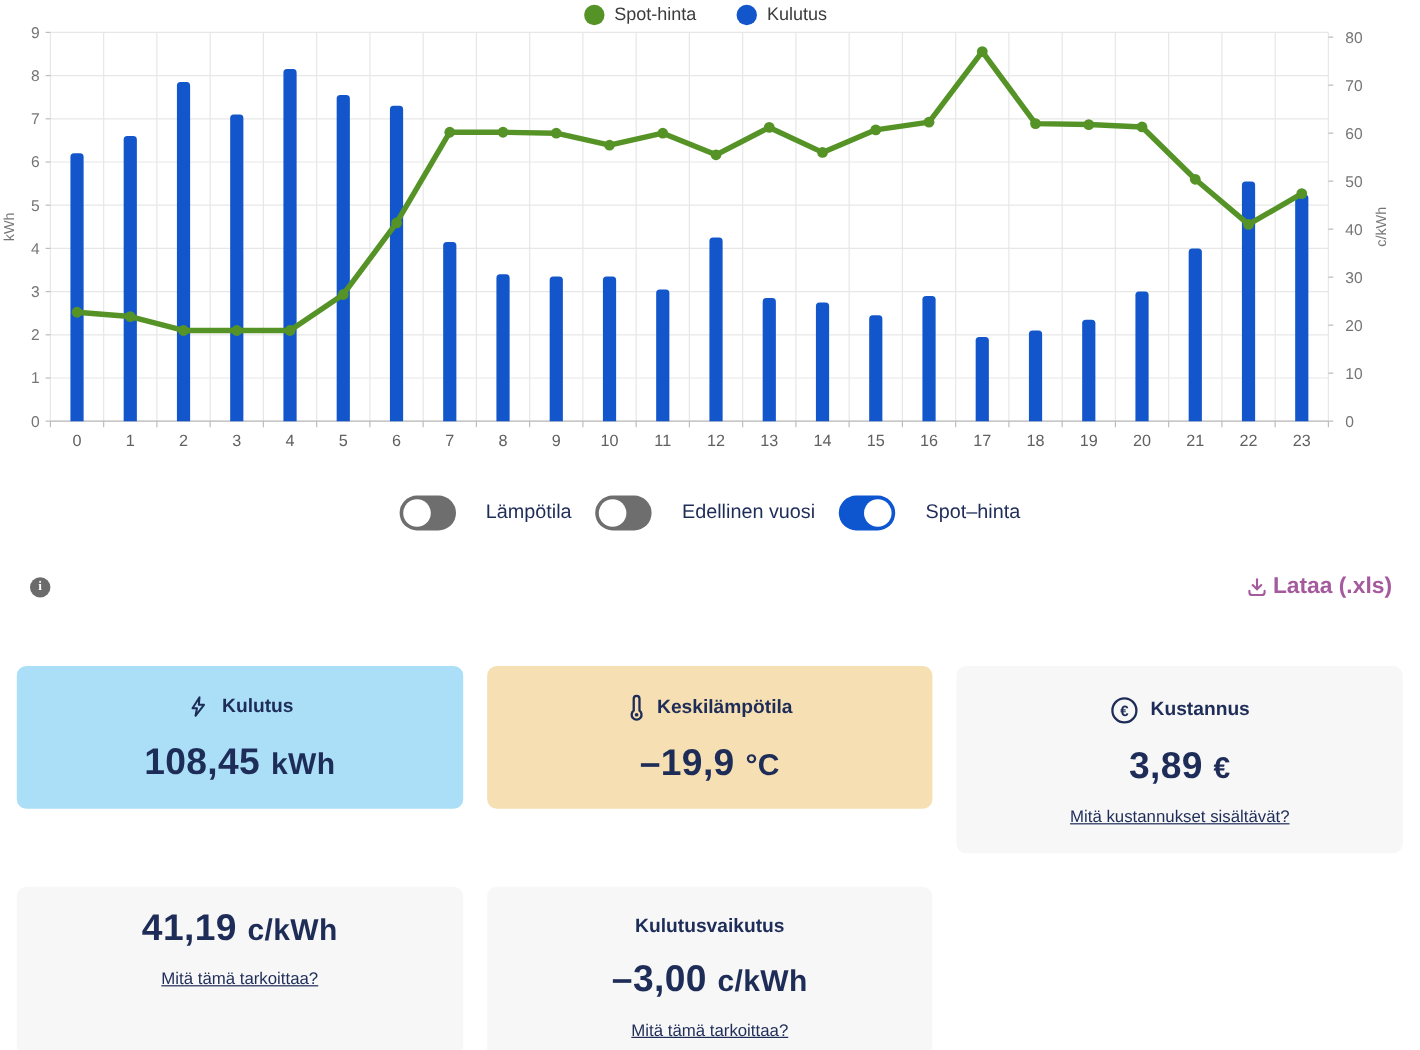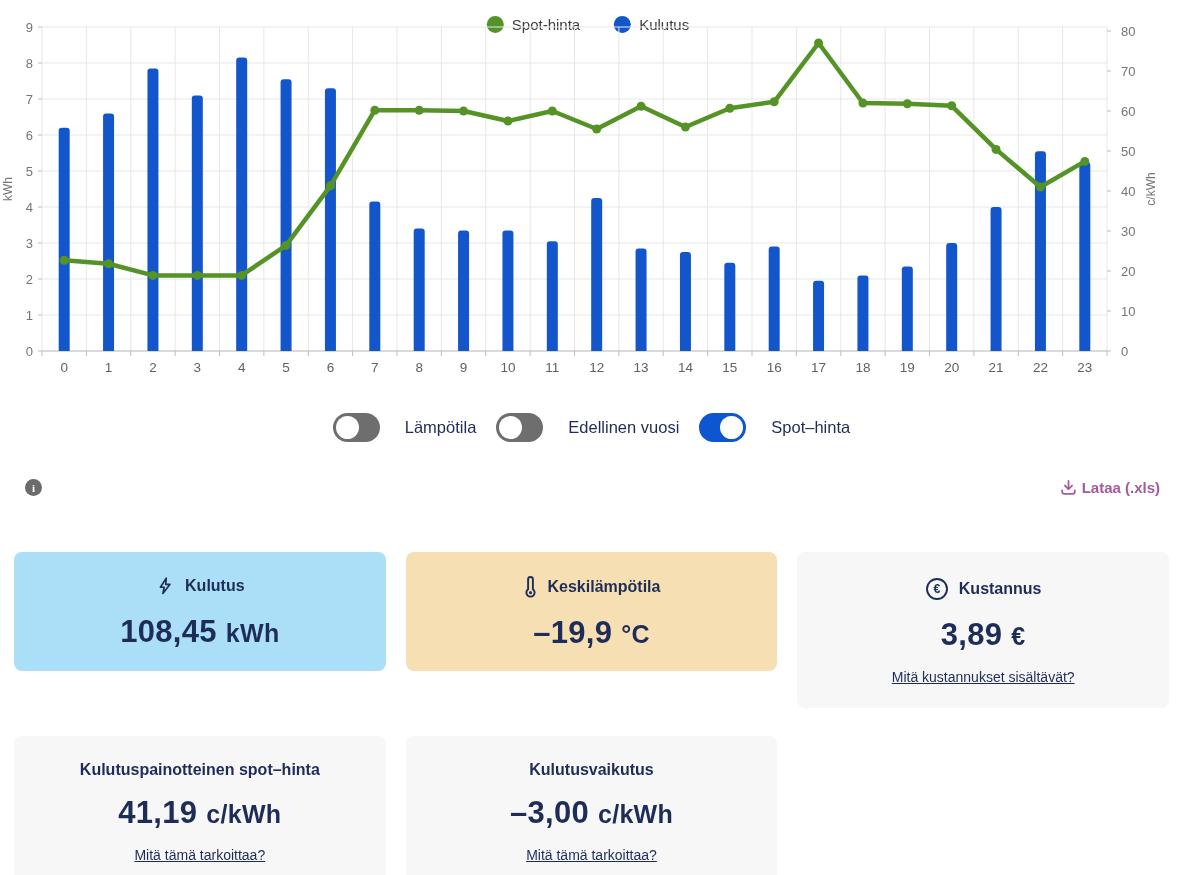--- a/index.html
+++ b/index.html
@@ -1,41 +1,41 @@
 <!DOCTYPE html>
 <html><head>
 <meta charset="utf-8">
 <style>
   html,body{margin:0;padding:0;background:#ffffff;}
   body{width:1183px;height:875px;overflow:hidden;font-family:"Liberation Sans","DejaVu Sans",sans-serif;color:#1e2c58;}
 
   
   .chart-wrap{position:relative;width:1183px;height:385px;}
-  .legend{position:absolute;top:16px;left:578px;transform:translateX(-50%);display:flex;gap:34px;align-items:center;padding-left:20px;}
+  .legend{position:absolute;top:4px;left:578px;transform:translateX(-50%);display:flex;gap:34px;align-items:center;padding-left:20px;}
   .legend-item{display:flex;align-items:center;gap:8px;}
   .legend-dot{width:17px;height:17px;border-radius:50%;}
   .legend-label{font-size:15px;color:#3c3c3c;}
   #chart-svg{position:absolute;left:0;top:0;}
 
   
   .toggles{margin-top:25px;height:34px;display:flex;justify-content:center;align-items:center;gap:20px;}
   .toggle-group{display:flex;align-items:center;gap:25px;cursor:pointer;}
   .toggle{width:47px;height:29px;border-radius:15px;background:#6e6e6e;position:relative;flex:none;}
   .toggle .knob{position:absolute;left:3px;top:3px;width:23px;height:23px;border-radius:50%;background:#fff;}
   .toggle.on{background:#0d56d0;}
   .toggle.on .knob{left:auto;right:3px;}
   .toggle-label{font-size:16.5px;font-weight:500;color:#1e2c58;}
 
   
   .info-row{margin-top:34px;padding:0 23px 0 25px;display:flex;align-items:center;justify-content:space-between;}
   .info-left{display:flex;align-items:center;gap:14px;}
   .info-icon{width:17px;height:17px;border-radius:50%;background:#6b6b6b;color:#fff;font-size:11px;font-weight:700;
              display:flex;align-items:center;justify-content:center;flex:none;font-family:"Liberation Serif",serif;}
   .info-text{font-size:13.2px;color:#1e2c58;}
-  .download-link{display:flex;align-items:center;gap:4px;color:#a55a9d;font-size:15px;font-weight:600;cursor:pointer;text-align:right;}
+  .download-link{display:flex;align-items:center;gap:4px;color:#a55a9d;font-size:19px;font-weight:600;cursor:pointer;text-align:right;}
 
   
   .cards{margin-top:55px;padding:0 14px;display:grid;grid-template-columns:1fr 1fr 1fr;gap:28px 20px;}
   .card{border-radius:8px;display:flex;flex-direction:column;align-items:center;text-align:center;}
   .card.r1{height:119px;justify-content:flex-start;}
   .card.r2{height:156px;background:#f7f7f7;}
   .card-title{display:flex;align-items:center;gap:10px;font-size:16px;font-weight:700;color:#1e2c58;}
   .card.r1 .card-title{margin-top:23px;}
   .card.r2 .card-title{margin-top:25px;}
   .card-value{font-size:31px;font-weight:700;letter-spacing:0.3px;color:#1e2c58;}
@@ -307,23 +307,20 @@
       </svg>
       <span>Kustannus</span>
     </div>
     <div class="card-value">
       <span>3,89</span><span class="card-unit">€</span>
     </div>
     <a class="card-link">Mitä kustannukset sisältävät?</a>
   </div>
 
   <div class="card r2" style="background: rgb(247, 247, 247);">
-    <div class="card-title">
-      <span>Kulutuspainotteinen spot–hinta</span>
-    </div>
     <div class="card-value">
       <span>41,19</span><span class="card-unit">c/kWh</span>
     </div>
     <a class="card-link">Mitä tämä tarkoittaa?</a>
   </div>
 
   <div class="card r2" style="background: rgb(247, 247, 247);">
     <div class="card-title">
       <span>Kulutusvaikutus</span>
     </div>

